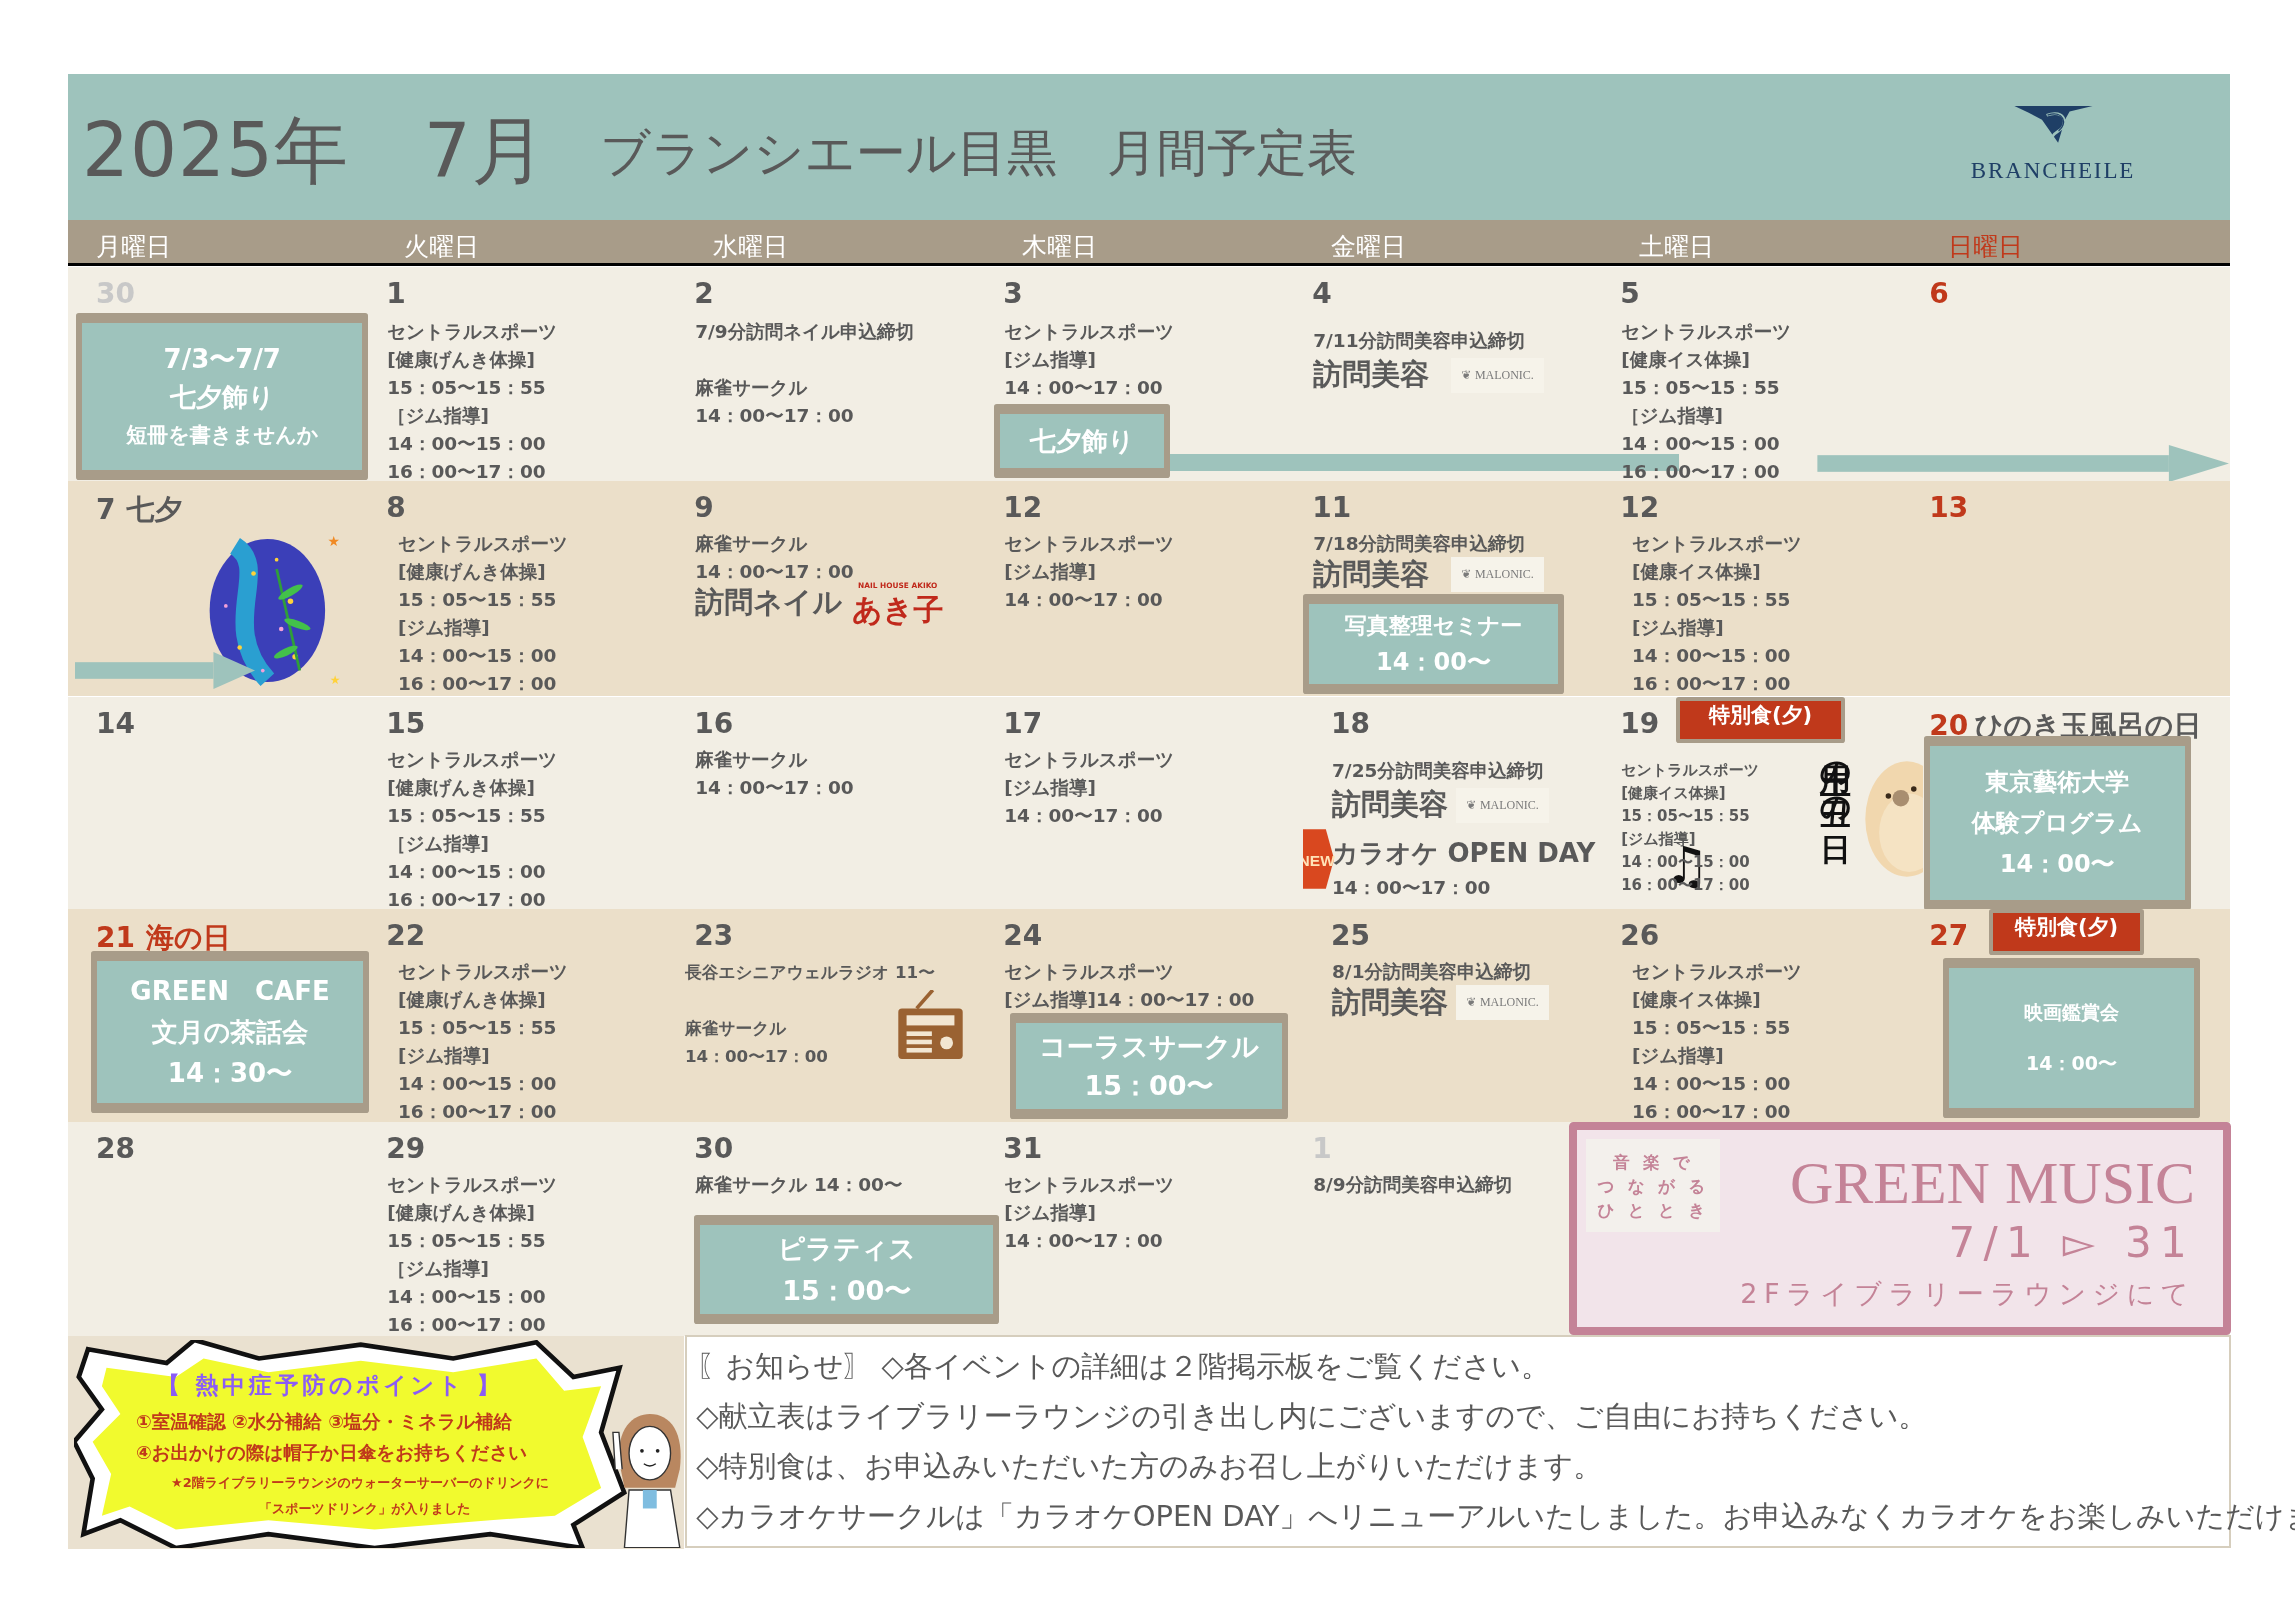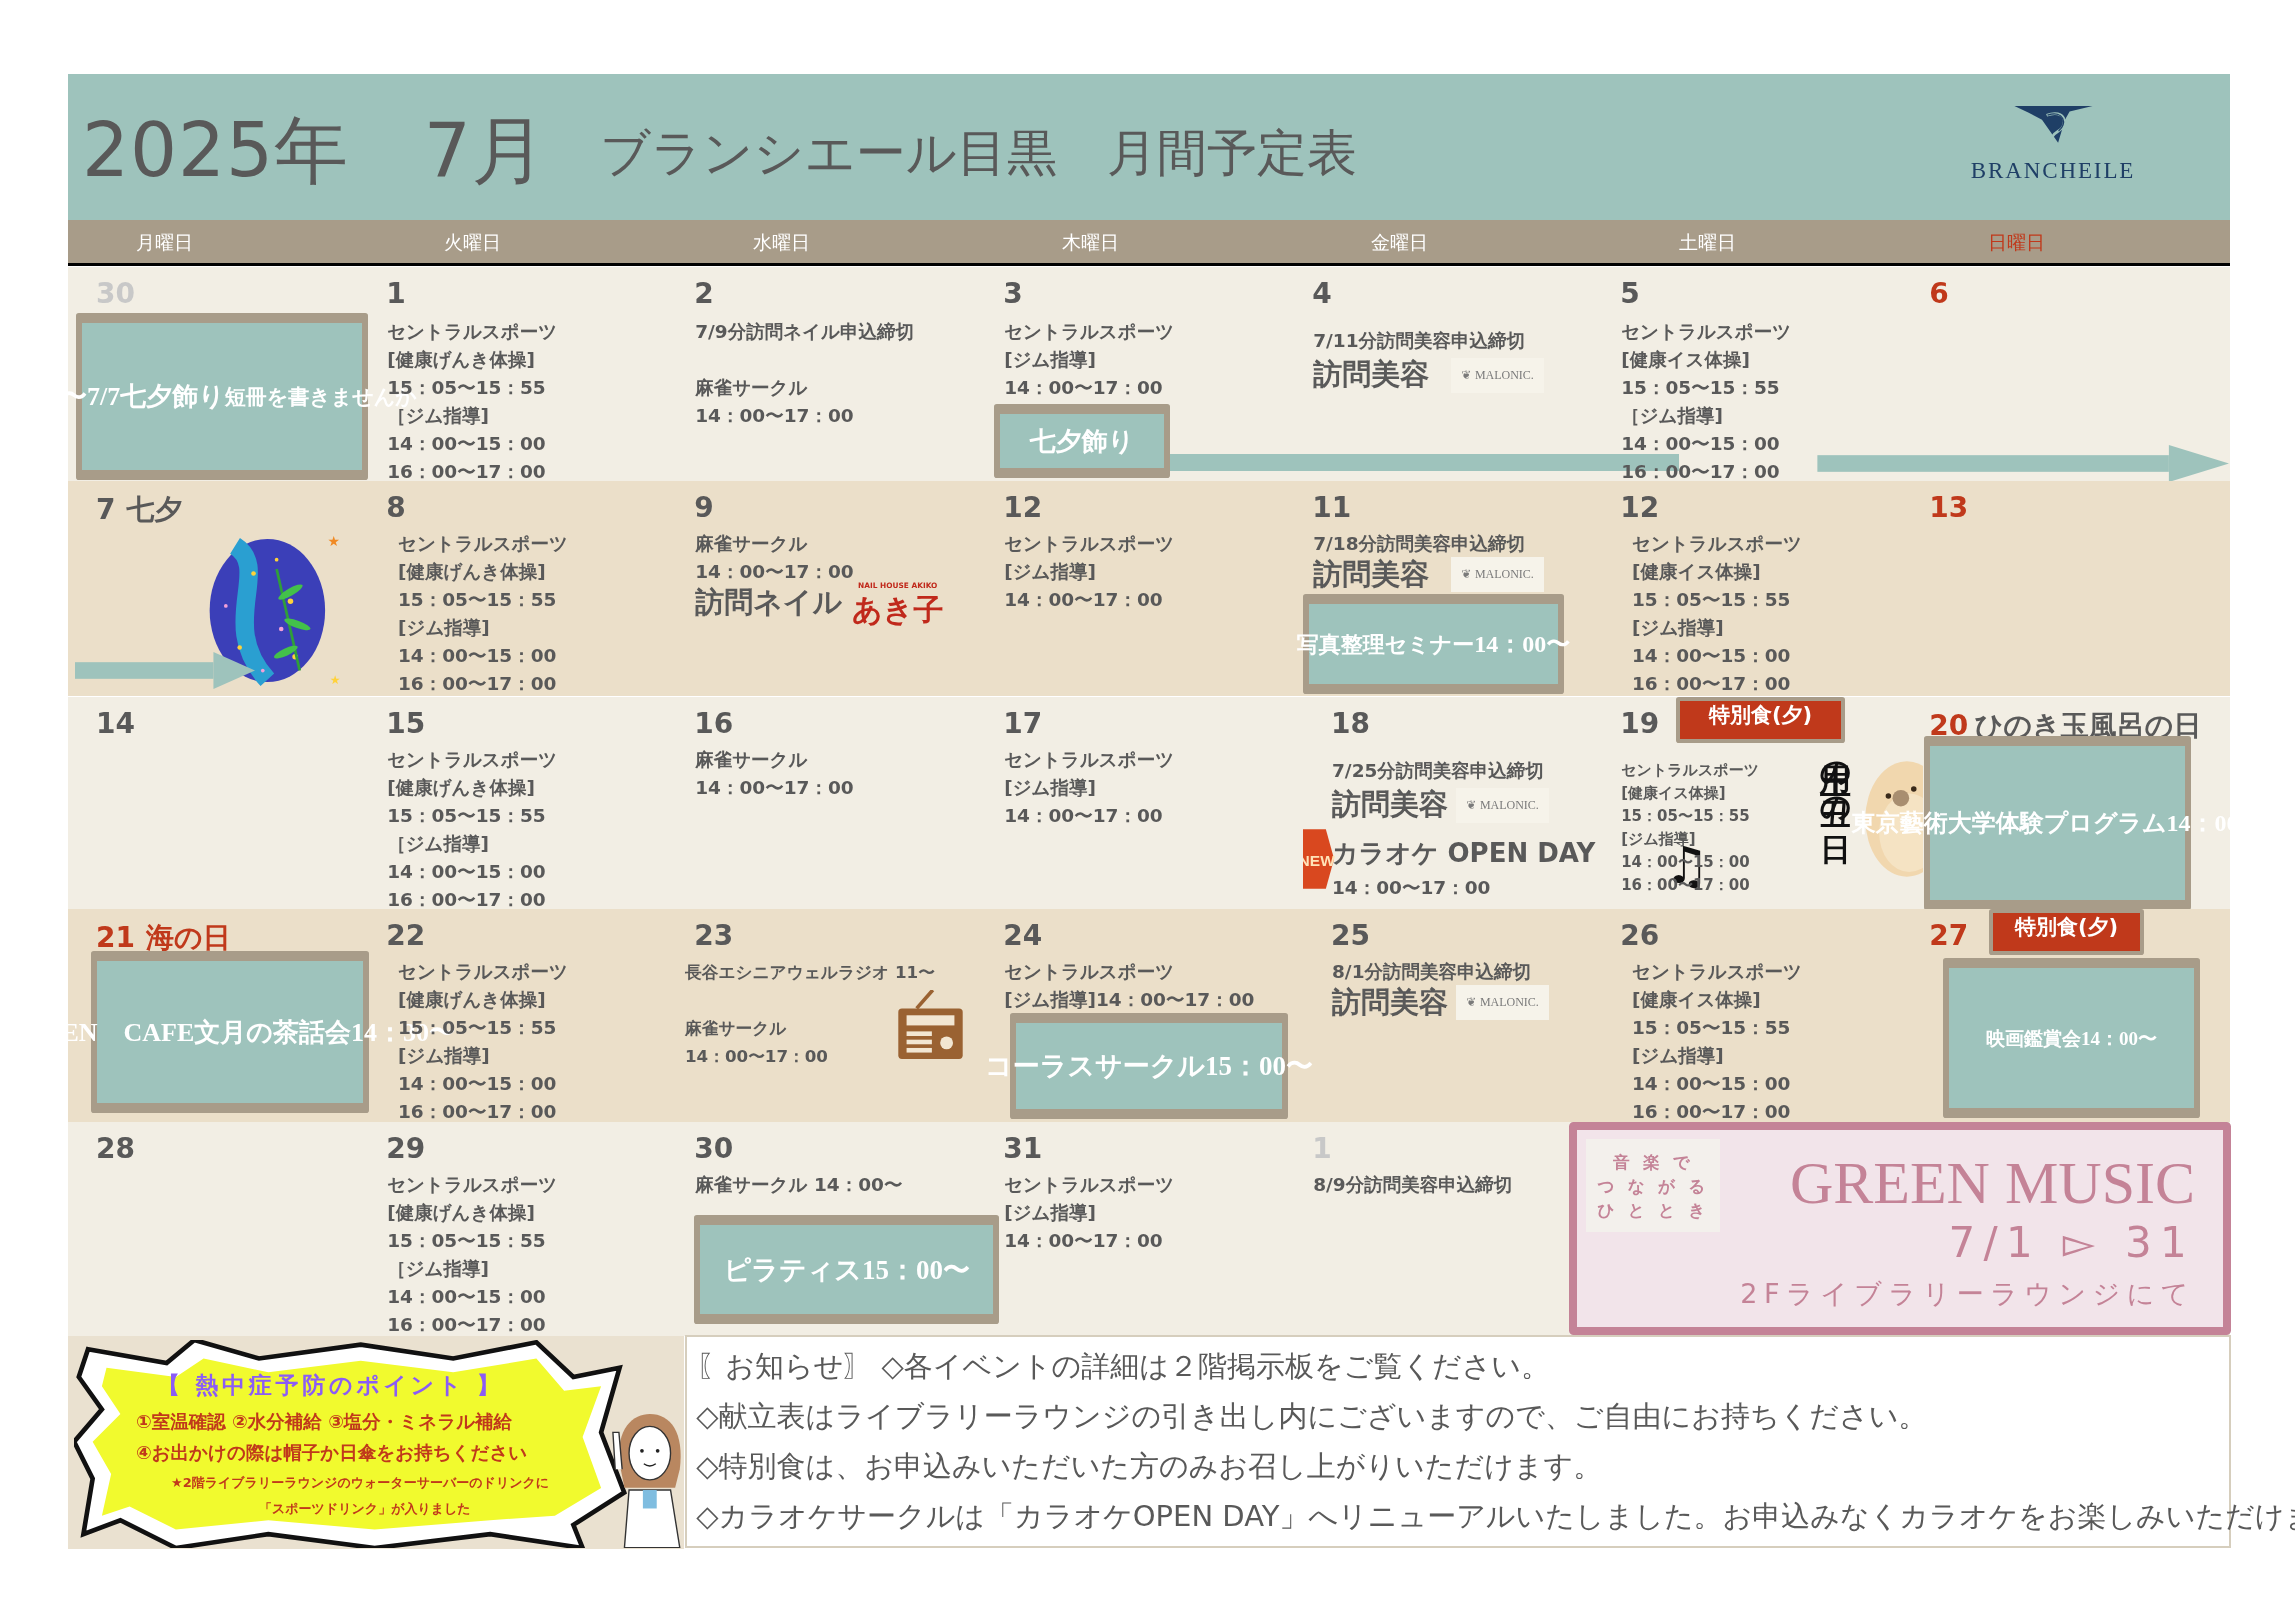--- a/index.html
+++ b/index.html
@@ -5,34 +5,34 @@
   html,body{margin:0;padding:0;background:#ffffff;}
   body{width:2295px;height:1623px;position:relative;overflow:hidden;font-family:"DejaVu Sans","Liberation Sans",sans-serif;color:#595959;}
   .abs{position:absolute;}
   #header{left:68px;top:74px;width:2162px;height:146px;background:#9ec3bc;}
   #title{left:14px;top:28px;font-size:74px;color:#595959;font-family:"DejaVu Sans",sans-serif;letter-spacing:0.9px;white-space:nowrap;}
   #subtitle{left:532px;top:46px;font-size:50px;color:#595959;white-space:nowrap;}
   #logo{left:1888px;top:32px;width:194px;height:93px;text-align:center;}
   #logo .mark{width:79px;height:46px;margin:0 auto;}
   #logo .brand{font-family:"Liberation Serif","DejaVu Serif",serif;font-size:23px;color:#1f3f66;letter-spacing:1.9px;margin-top:3.7px;}
   #weekbar{left:68px;top:220px;width:2162px;height:44px;background:#a89c89;}
-  #weekbar .wd{position:absolute;top:10.2px;font-size:19px;color:#ffffff;margin-left:40px;}
+  #weekbar .wd{position:absolute;top:10.2px;font-size:25px;color:#ffffff;}
   #weekbar .wd.sun{color:#c0391b;}
   #rule{left:68px;top:263px;width:2162px;height:3.2px;background:#000;}
   .row{position:absolute;left:68px;width:2162px;}
   .row.light{background:#f2eee4;}
   .row.dark{background:#ebdfc9;}
   .cell{position:absolute;top:0;height:100%;width:309px;}
   .dnum{position:absolute;left:28px;top:10.2px;font-size:28px;font-weight:bold;color:#595959;white-space:nowrap;}
   .dnum.gray{color:#c8c8c8;}
   .dnum.red{color:#c0391b;}
   .dnum .lbl{margin-left:11px;}
   .lines{position:absolute;left:28px;font-size:18.5px;font-weight:bold;line-height:28px;color:#595959;white-space:nowrap;}
   .big{font-size:29px;font-weight:bold;color:#595959;white-space:nowrap;}
-  .evt{position:absolute;background:#9ec3bc;border:6.5px solid #a89c89;border-top-width:10.2px;border-bottom-width:10.2px;border-radius:2.8px;color:#fff;font-weight:bold;text-align:center;box-sizing:border-box;display:flex;justify-content:center;align-items:center;font-family:Liberation Serif, serif;}
+  .evt{position:absolute;background:#9ec3bc;border:6.5px solid #a89c89;border-top-width:10.2px;border-bottom-width:10.2px;border-radius:2.8px;color:#fff;font-weight:bold;text-align:center;box-sizing:border-box;display:flex;flex-direction:column;justify-content:center;align-items:center;}
   .evt span{display:block;white-space:nowrap;}
   .tag{position:absolute;background:#c0391b;border:4.6px solid #a89c89;border-radius:2.8px;color:#fff;font-weight:bold;font-size:21px;text-align:center;box-sizing:border-box;line-height:28px;white-space:nowrap;}
   .malonic{position:absolute;width:93px;height:35px;background:#f6f3ea;color:#7a7a7a;font-family:"Liberation Serif",serif;font-size:12px;display:flex;align-items:center;justify-content:center;gap:3.7px;}
   .arrow-bar{position:absolute;background:#9ec3bc;}
   #heat{left:74px;top:1340px;width:611px;height:208px;}
   #notice{left:685px;top:1335px;width:1546px;height:213px;background:#ffffff;border:2.8px solid #d6cebd;box-sizing:border-box;}
   #notice .nl{position:absolute;left:9.3px;font-size:29px;color:#595959;white-space:nowrap;}
   #greenmusic{left:1569px;top:1122px;width:662px;height:213px;background:#f2e4ea;border:8.3px solid #c48397;border-radius:4.6px;box-sizing:border-box;}
 </style>
 </head>

